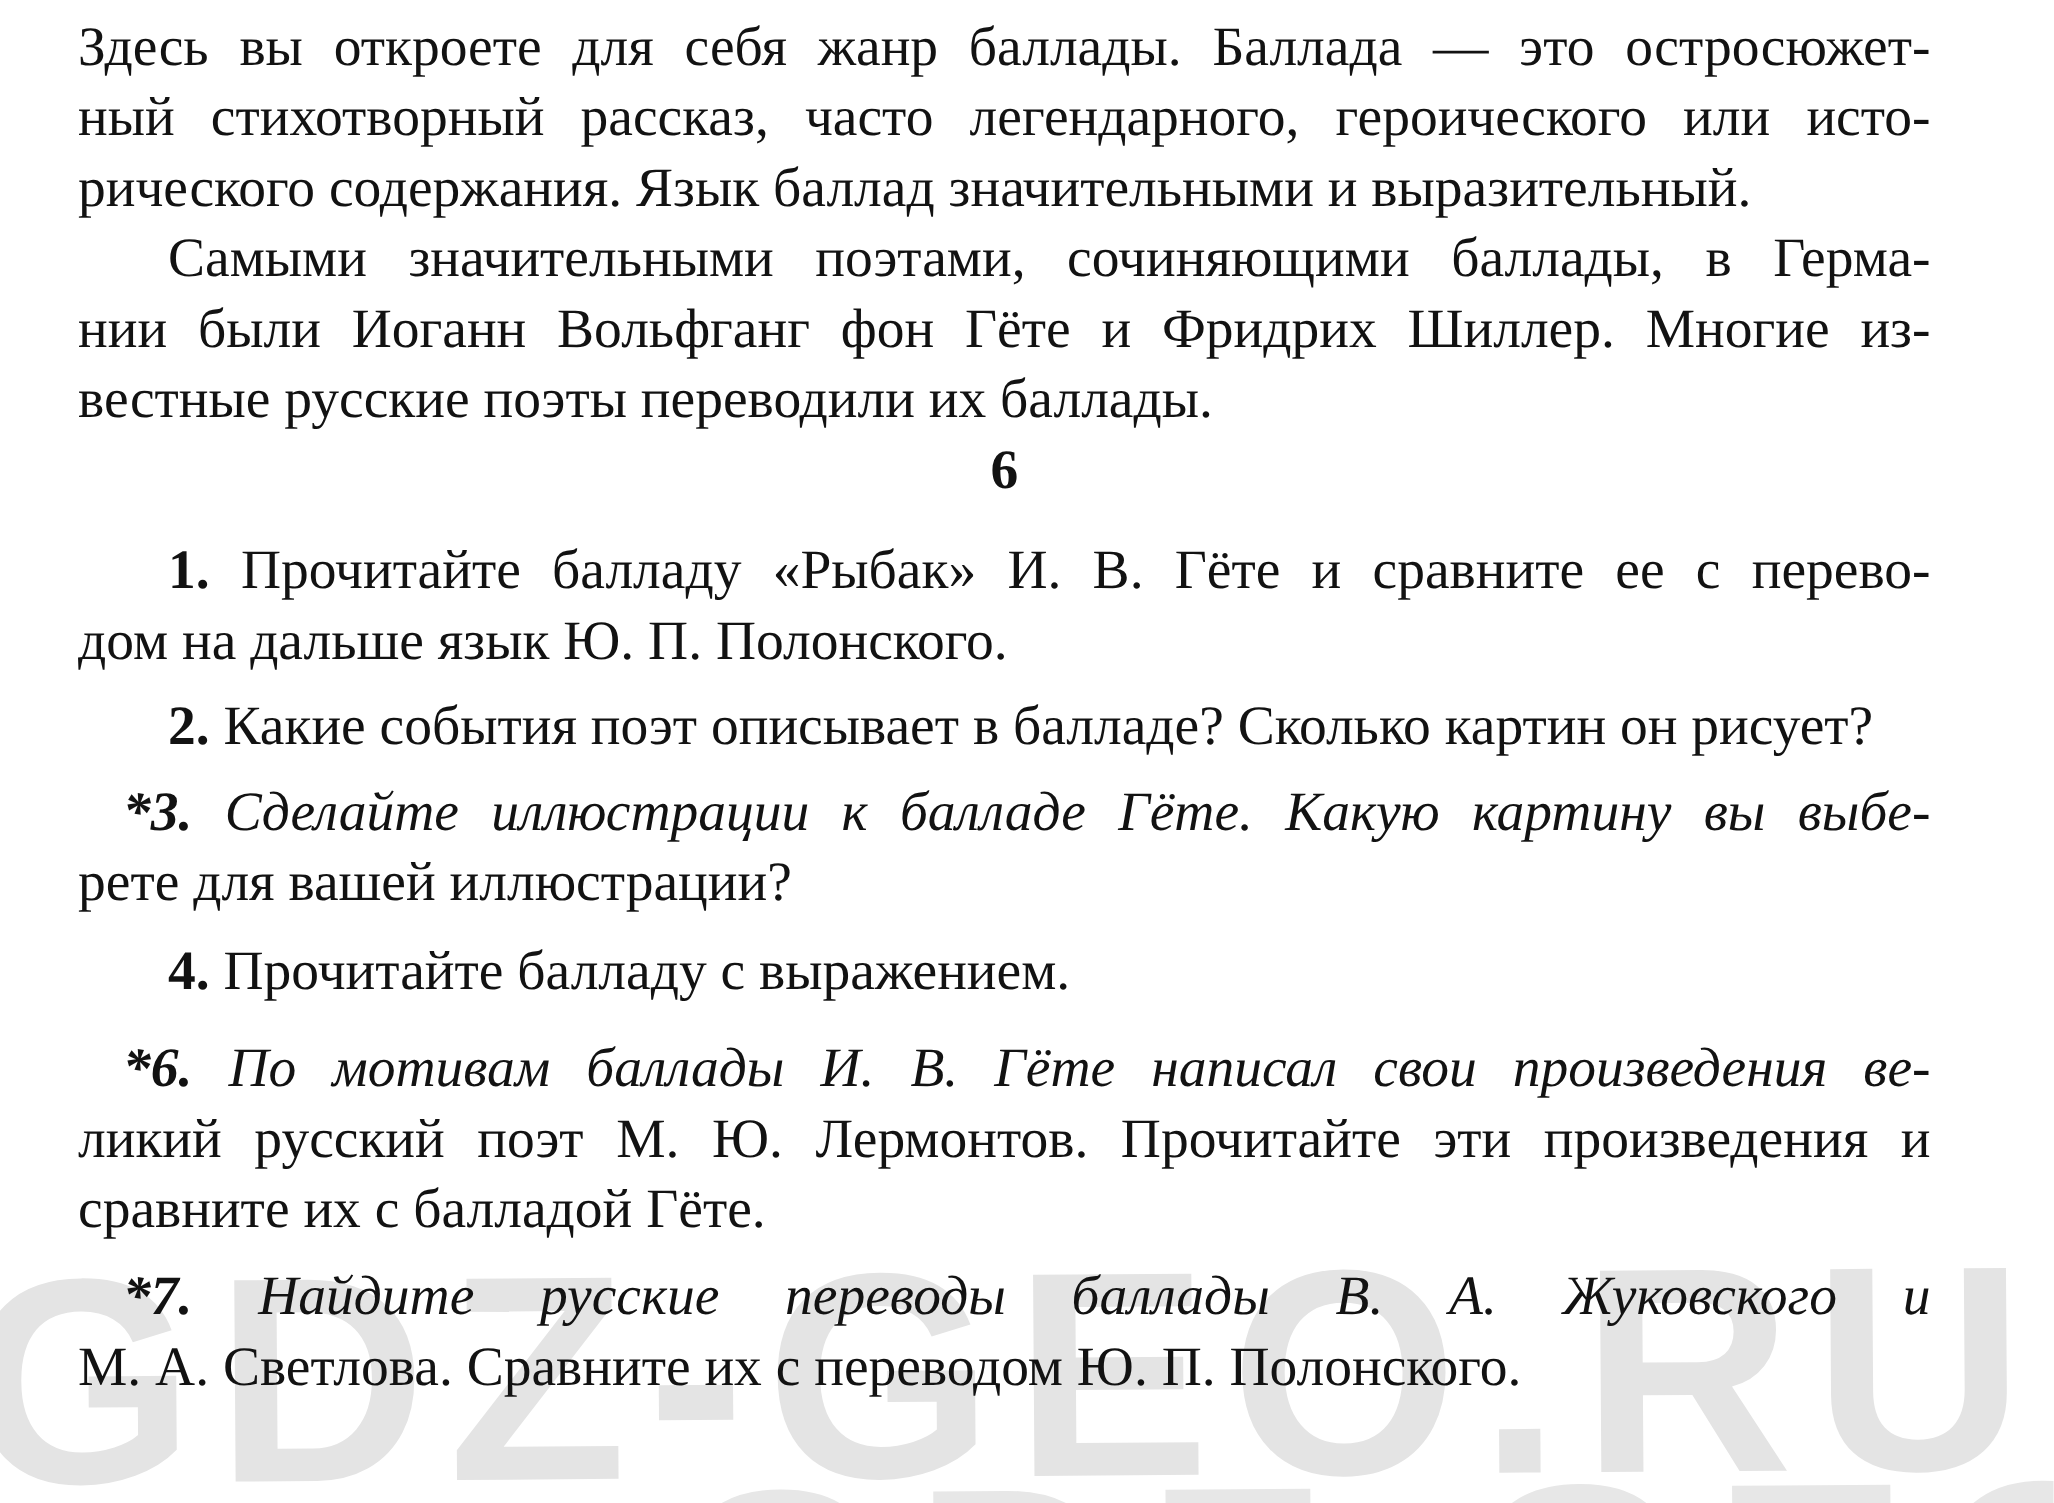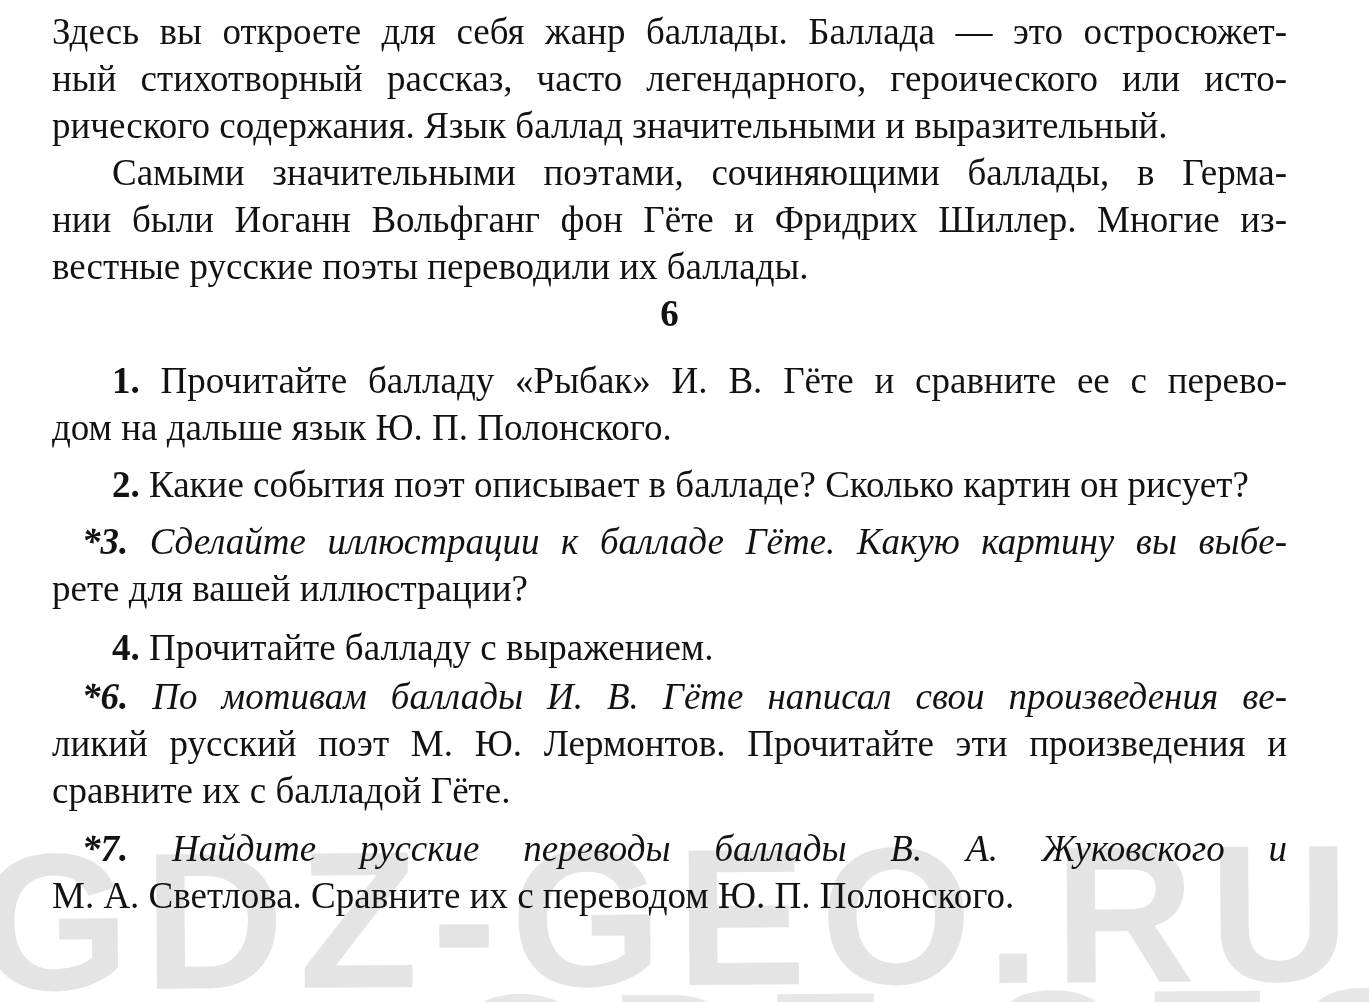--- a/index.html
+++ b/index.html
@@ -48,21 +48,21 @@
   .num{ font-weight:bold; }
   .ex-num{
     height:47px;
     text-align:center;
     font-weight:bold;
     overflow:hidden;
   }
   .mt4{ margin-top:20px; }
   .mt8{ margin-top:10px; }
   .mt9{ margin-top:12px; }
-  .mt10{ margin-top:2px; }
+  .mt10{ margin-top:18px; }
   .mt11{ margin-top:11px; }
 </style>
 </head>
 <body>
 
 <div class="page">
 
   <div class="wm-group">
     <div class="wm-line wm-1" style="color:#e4e4e4;">GDZ-GEO.RU</div>
     <div class="wm-line wm-2" style="color:#e7e7e7;">GDZ-GEO.RU</div>

